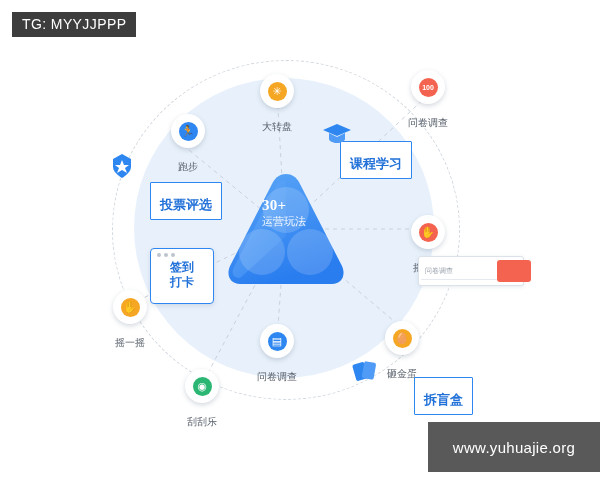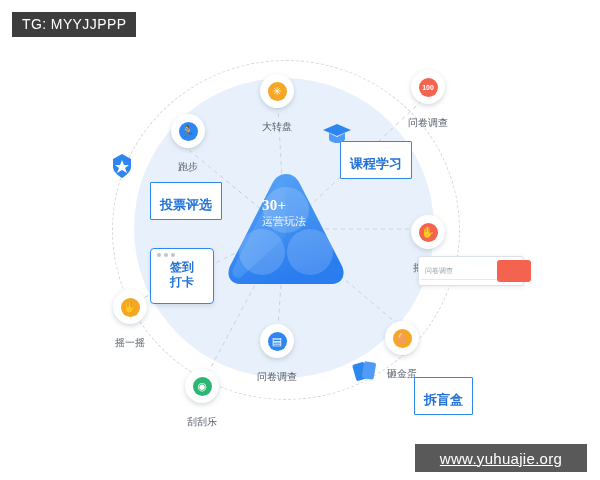--- a/index.html
+++ b/index.html
@@ -32,33 +32,32 @@
     font-family: "Liberation Sans", sans-serif;
     padding: 5px 10px 6px 10px;
     letter-spacing: 0.4px;
     line-height: 1;
     z-index: 40;
   }
 
   
   .site-badge {
     position: absolute;
-    right: 13px;
+    right: 0px;
     bottom: 8px;
     width: 172px;
-    height: 28px;
+    height: 50px;
     background: #595959;
     color: #ffffff;
     font-size: 15px;
     display: flex;
     align-items: center;
     justify-content: center;
     letter-spacing: 0.3px;
     z-index: 40;
-    text-decoration: underline;
   }
 
   
   .halo {
     position: absolute;
     left: 134px;
     top: 78px;
     width: 300px;
     height: 300px;
     border-radius: 50%;

